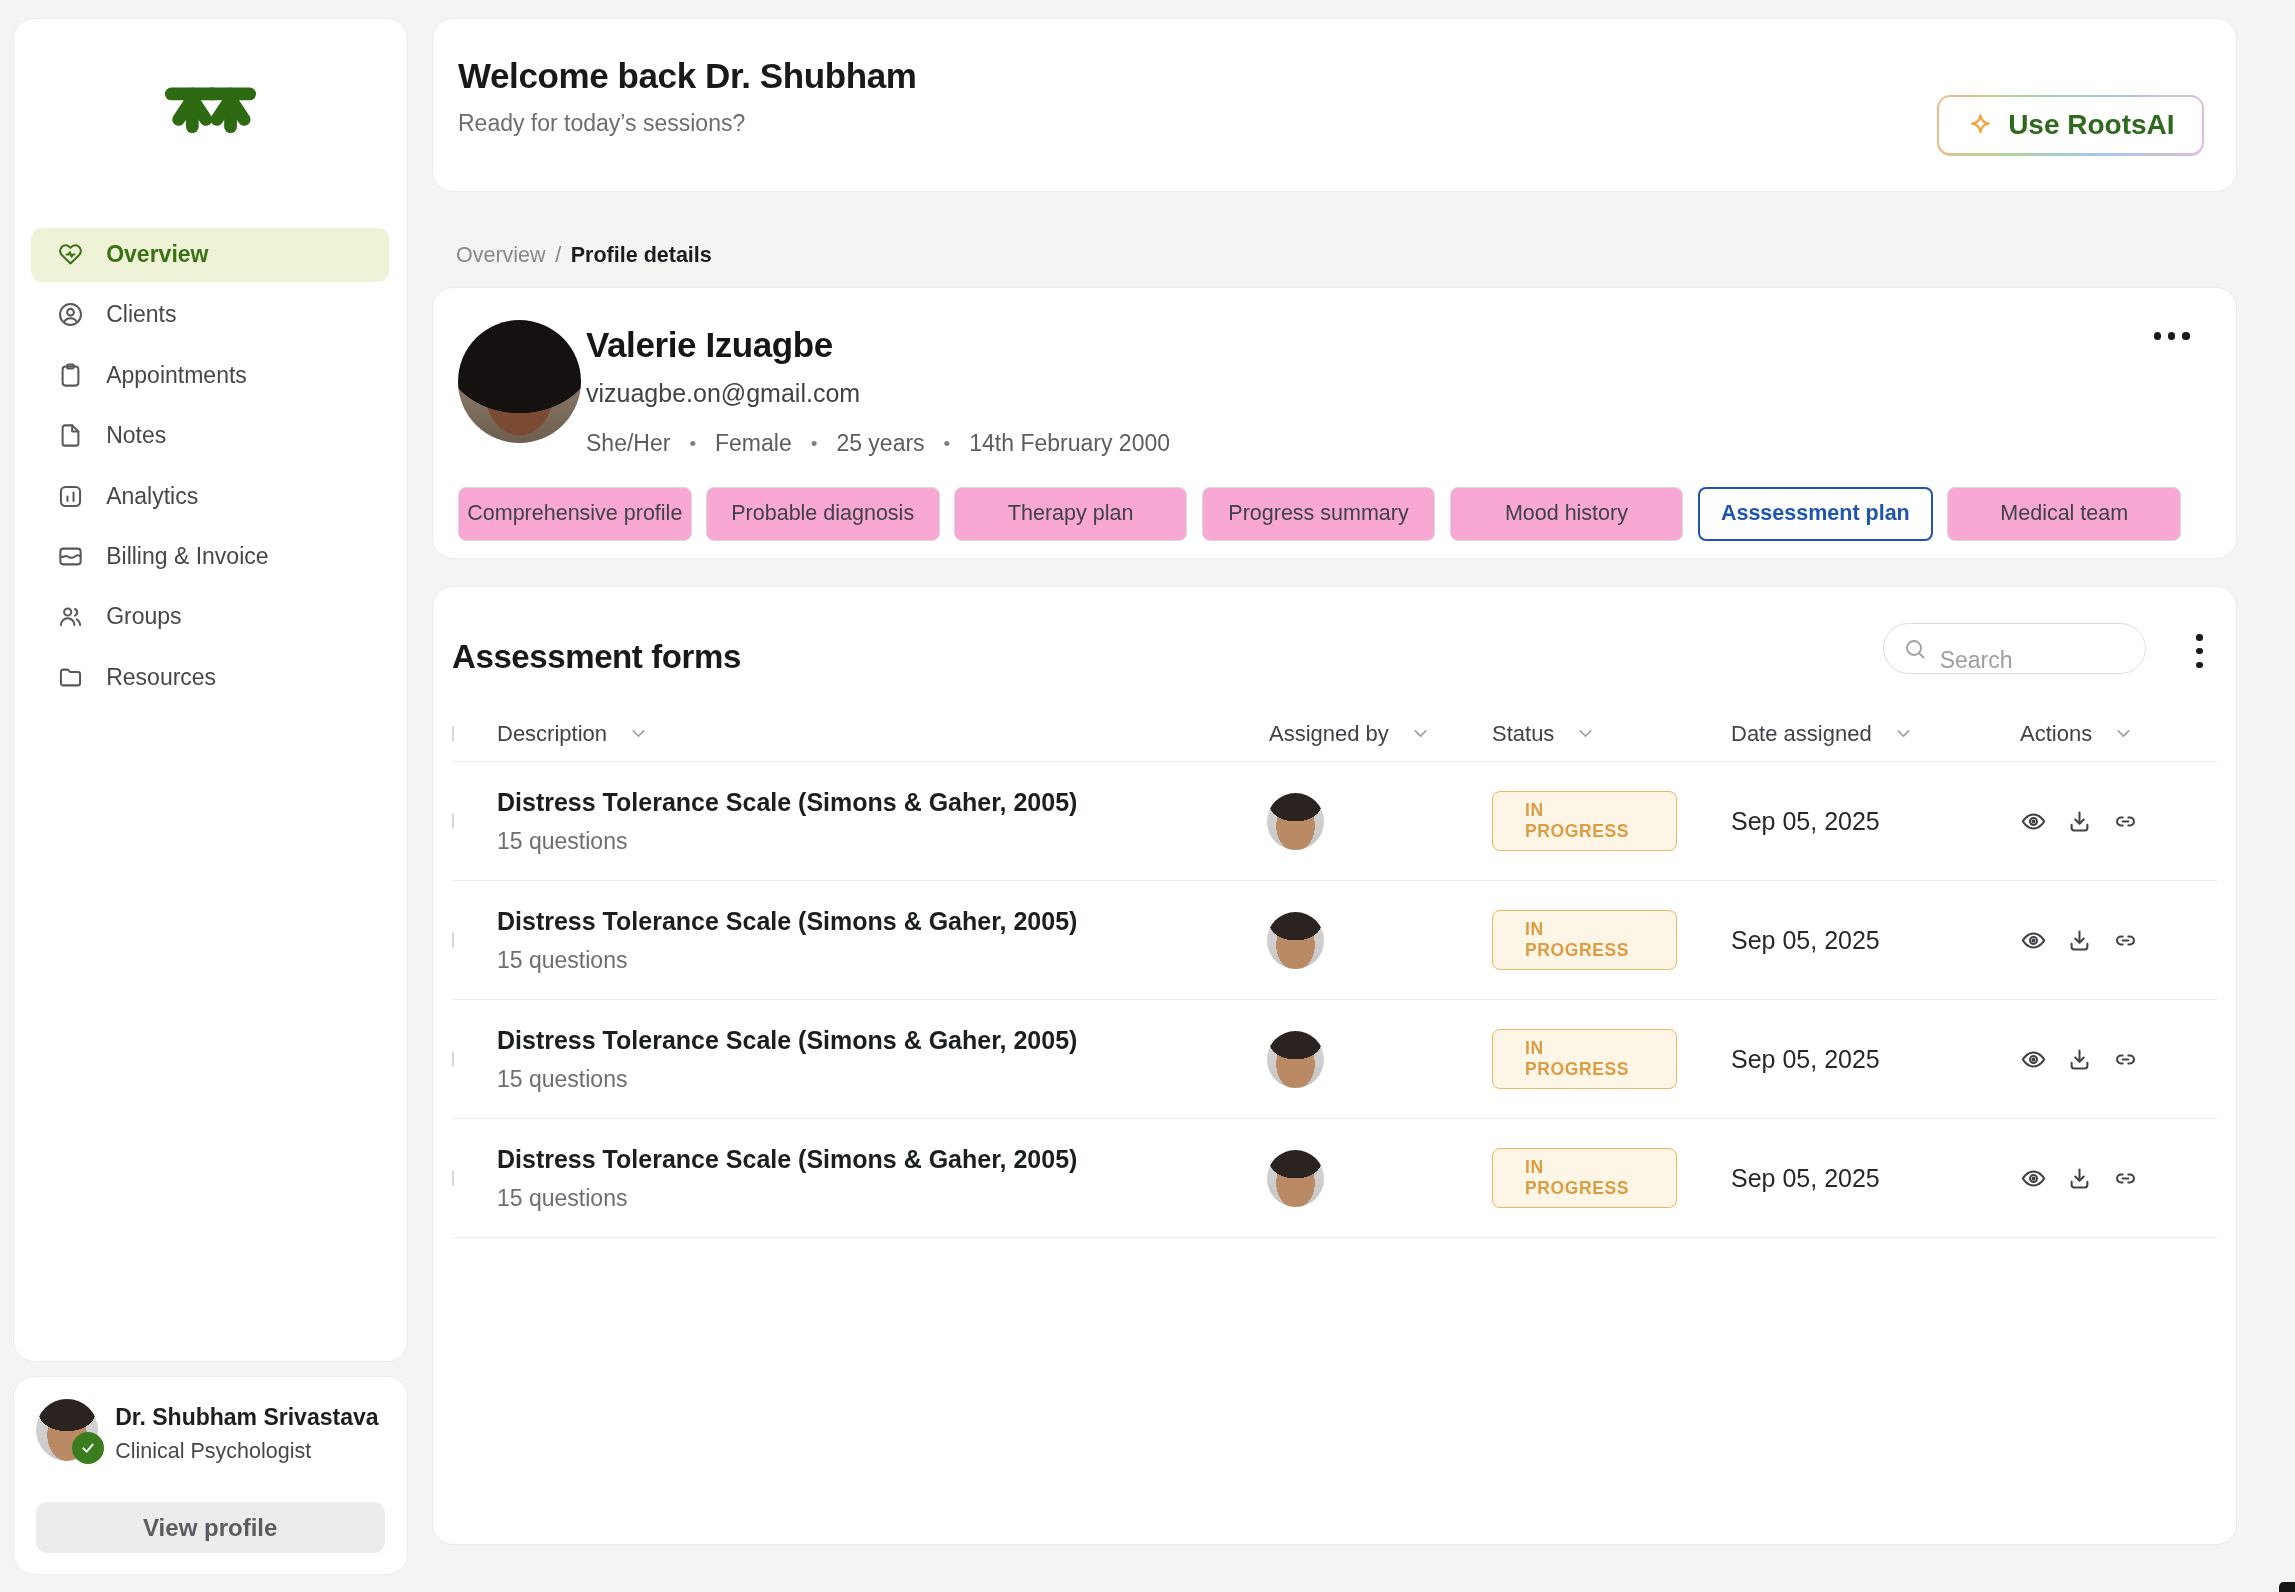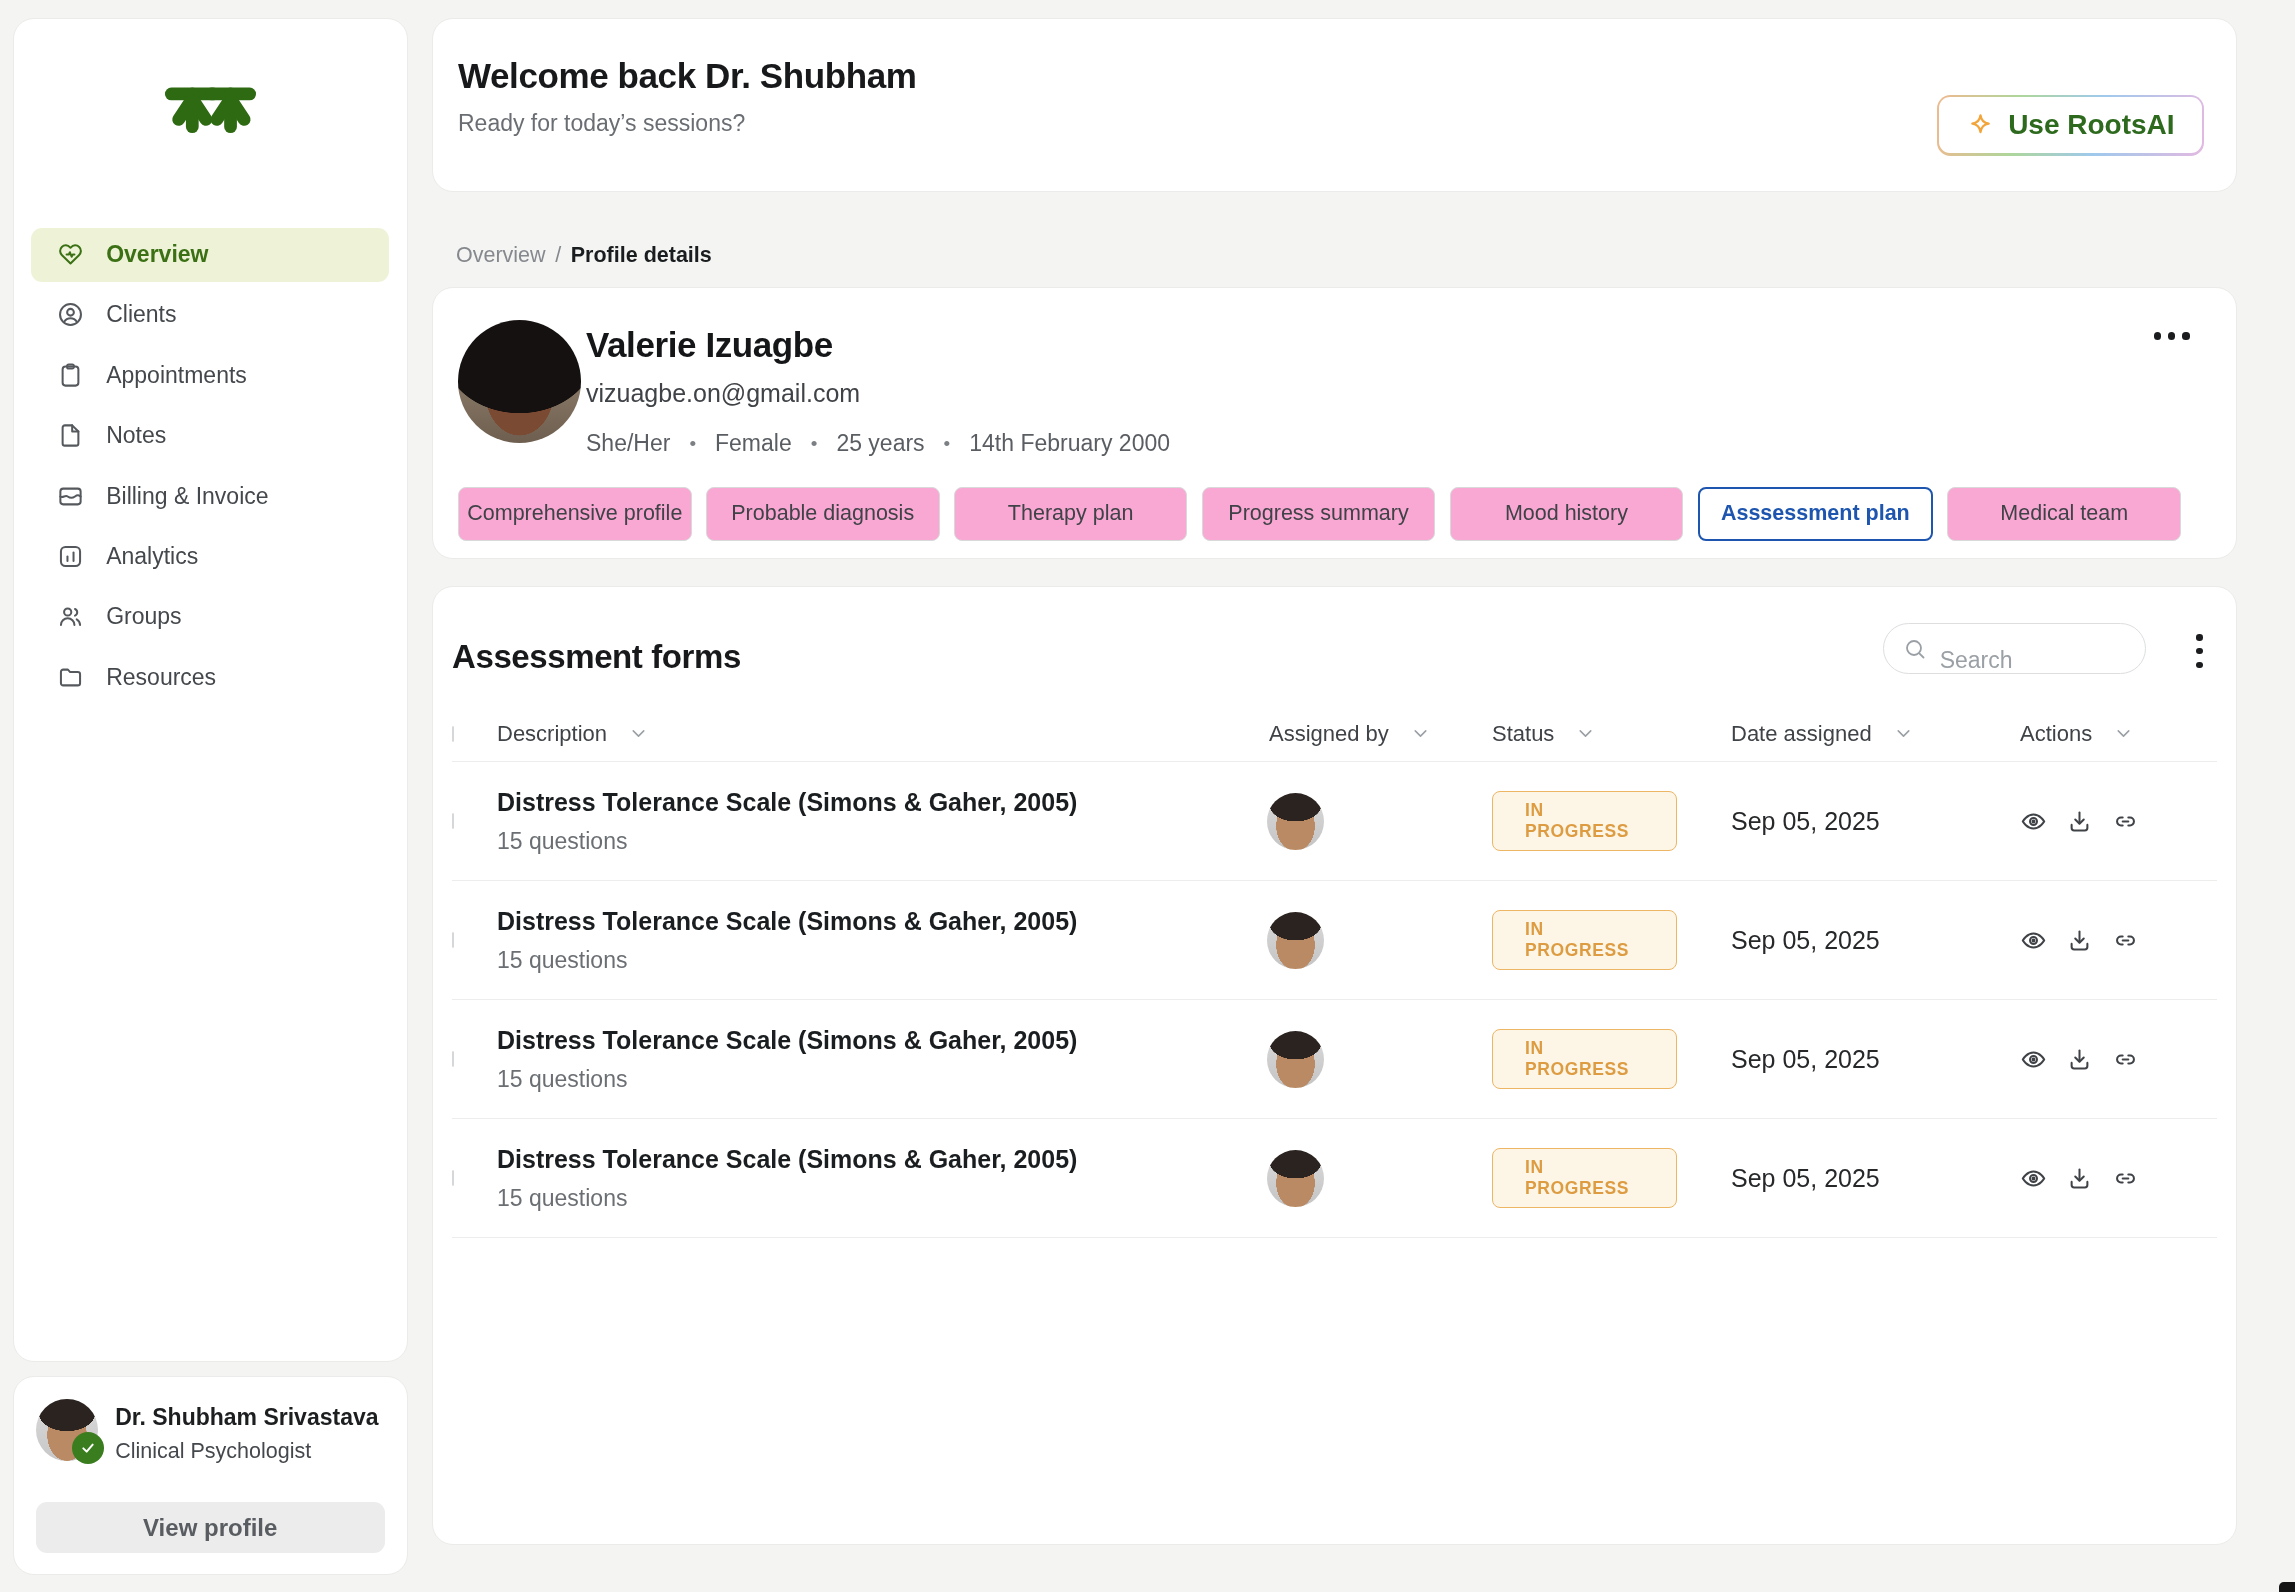--- a/index.html
+++ b/index.html
@@ -212,36 +212,36 @@
             <path d="M13.5 3v5.5H19"></path>
           </svg>
       </span>
       <span>Notes</span>
     </div>
 
 
     <div class="menu-item">
       <span class="mi-icon">
         <svg viewBox="0 0 24 24" fill="none" stroke="currentColor" stroke-width="1.8" stroke-linecap="round" stroke-linejoin="round">
-            <rect x="3" y="5" width="18" height="14" rx="2.5"></rect>
-            <path d="M3 12c2.2 1.6 4.3-1.6 6.5 0s4.3 1.6 6.5 0 3-1.2 5 0"></path>
-          </svg>
-      </span>
-      <span>Billing &amp; Invoice</span>
-    </div>
-
-    <div class="menu-item">
-      <span class="mi-icon">
-        <svg viewBox="0 0 24 24" fill="none" stroke="currentColor" stroke-width="1.8" stroke-linecap="round" stroke-linejoin="round">
             <rect x="3.5" y="3.5" width="17" height="17" rx="4"></rect>
             <path d="M9.3 16v-4"></path>
             <path d="M14.7 16V8.5"></path>
           </svg>
       </span>
       <span>Analytics</span>
+    </div>
+
+    <div class="menu-item">
+      <span class="mi-icon">
+        <svg viewBox="0 0 24 24" fill="none" stroke="currentColor" stroke-width="1.8" stroke-linecap="round" stroke-linejoin="round">
+            <rect x="3" y="5" width="18" height="14" rx="2.5"></rect>
+            <path d="M3 12c2.2 1.6 4.3-1.6 6.5 0s4.3 1.6 6.5 0 3-1.2 5 0"></path>
+          </svg>
+      </span>
+      <span>Billing &amp; Invoice</span>
     </div>
 
     <div class="menu-item">
       <span class="mi-icon">
         <svg viewBox="0 0 24 24" fill="none" stroke="currentColor" stroke-width="1.8" stroke-linecap="round" stroke-linejoin="round">
             <circle cx="9.5" cy="8" r="3.2"></circle>
             <path d="M3.5 19.5a6 6 0 0 1 12 0"></path>
             <path d="M16 5.3a3.2 3.2 0 0 1 0 5.9"></path>
             <path d="M17.5 14.5a6 6 0 0 1 3 5"></path>
           </svg>

